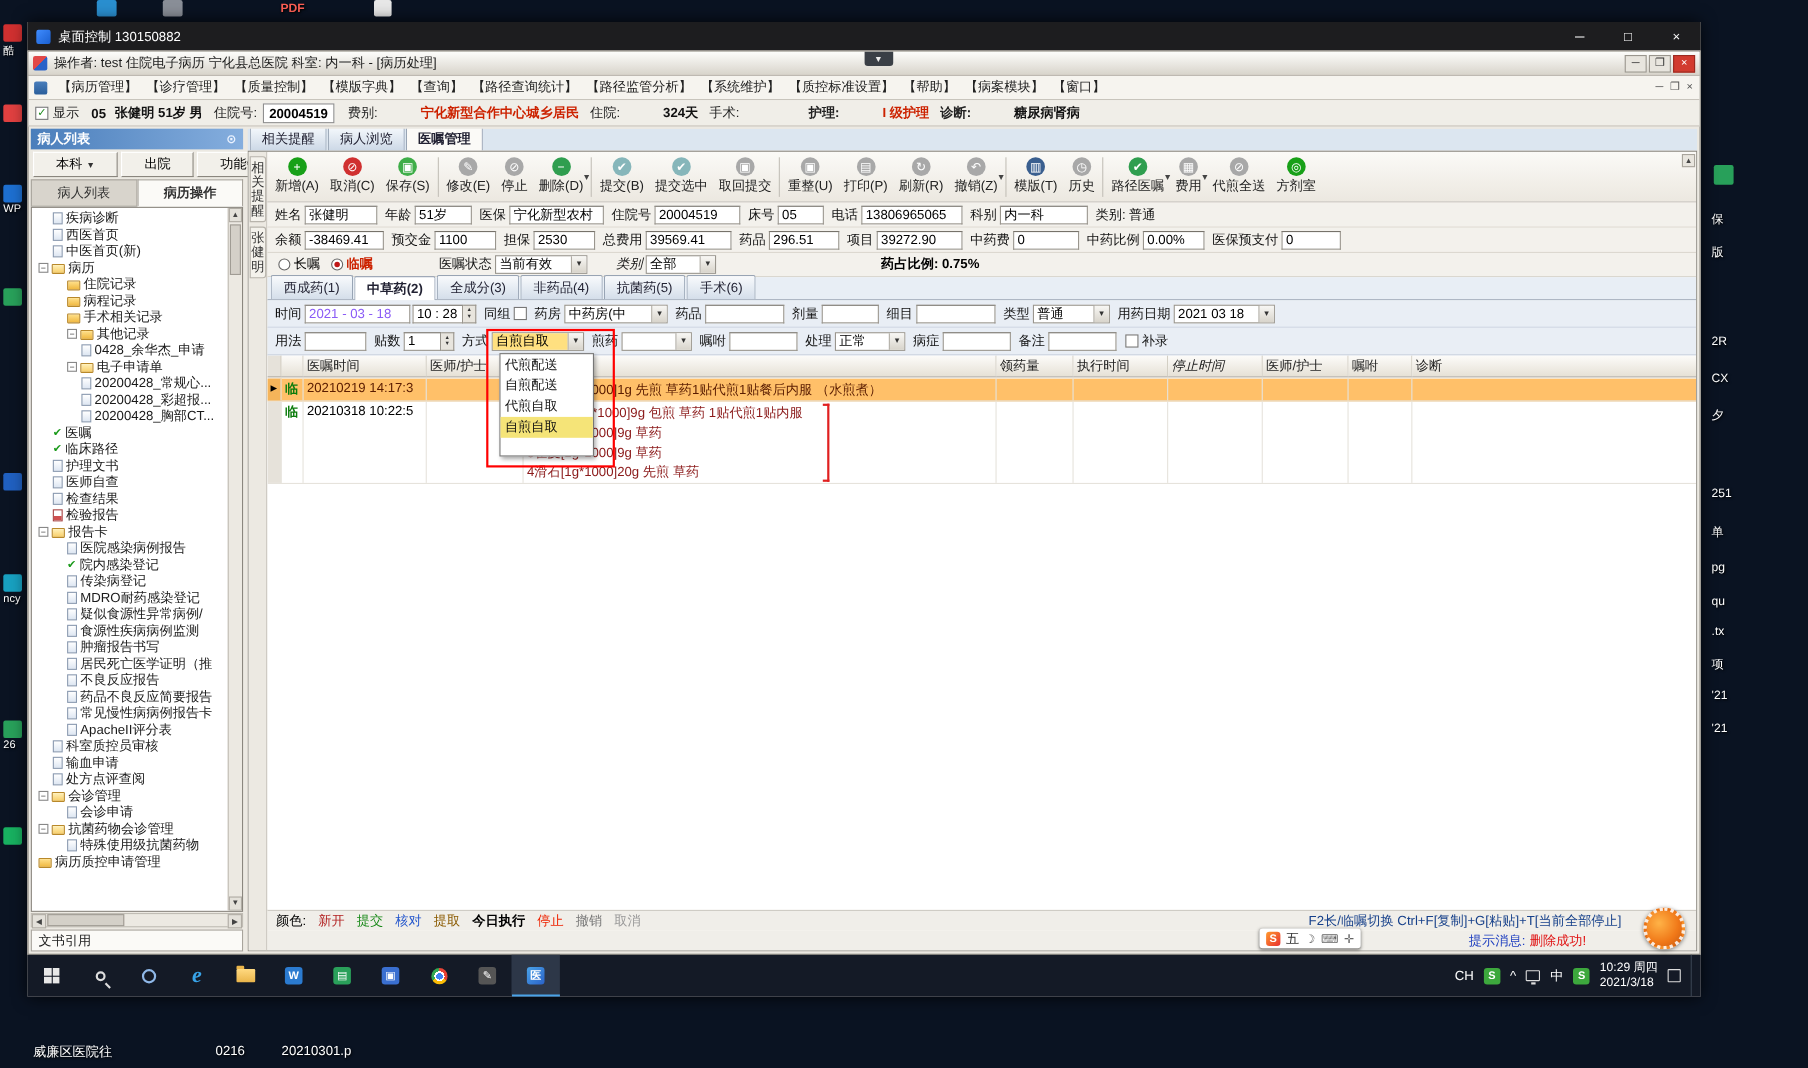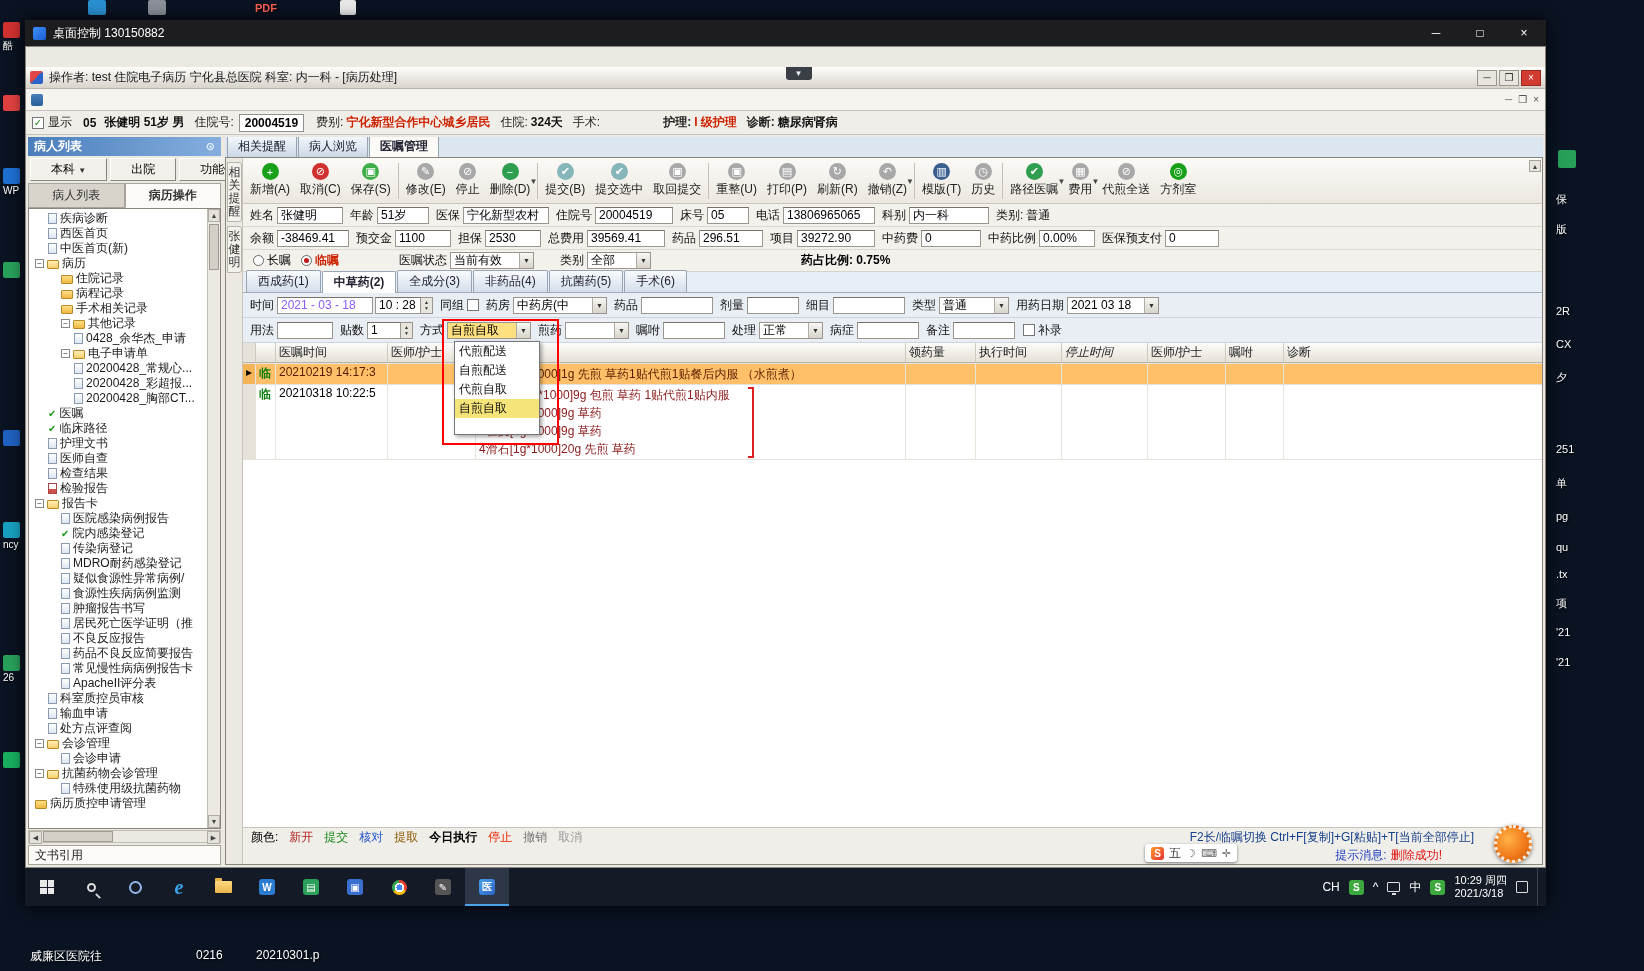--- a/index.html
+++ b/index.html
@@ -14,36 +14,36 @@
   
   .rwin { position:absolute; left:25px; top:20px; width:1521px; height:886px; background:#d4d0c8; box-shadow:0 0 14px rgba(0,0,0,.8); }
   .rwin-title { height:26px; background:#1d1d1f; color:#fff; display:flex; align-items:center; font-size:12px; }
   .rwin-ico { width:13px; height:13px; background:linear-gradient(135deg,#3f8cff,#1a5fd0); margin:0 7px 0 8px; border-radius:2px; }
   .rwin-ctl { margin-left:auto; display:flex; height:100%; }
   .wbtn { width:44px; height:100%; display:flex; align-items:center; justify-content:center; color:#fff; font-size:12px; }
   .wbtn.close { background:transparent; }
 
   
   .app { position:absolute; top:26px; left:0; right:0; bottom:38px; display:flex; flex-direction:column; background:#ece9e2; border:1px solid #8a867e; }
-  .app-titlebar { height:22px; background:linear-gradient(#fdfdfb,#d8d4cb); display:flex; align-items:center; font-size:12px; color:#1a1a1a; border-bottom:1px solid #b8b4ac; position:relative;margin-top:20px; }
+  .app-titlebar { height:22px; background:linear-gradient(#fdfdfb,#d8d4cb); display:flex; align-items:center; font-size:12px; color:#1a1a1a; border-bottom:1px solid #b8b4ac; position:relative; }
   .app-ico { width:13px; height:13px; background:linear-gradient(135deg,#e04848 50%,#2a62c8 50%); margin:0 6px 0 4px; border-radius:2px; }
   .tb-caret-center { position:absolute; left:50%; top:0; width:26px; height:13px; background:#3a3f46; color:#eee; font-size:8px; display:flex; align-items:center; justify-content:center; border-radius:0 0 3px 3px; }
   .app-ctl { margin-left:auto; display:flex; gap:2px; padding-right:4px; }
   .abtn { width:20px; height:16px; background:#e8e5de; border:1px solid #9a968e; font-size:10px; display:flex; align-items:center; justify-content:center; color:#333; }
   .abtn.close { background:#d23b2f; color:#fff; border-color:#9a2a20; }
 
   .menubar { height:22px; background:#f6f4ef; display:flex; align-items:center; font-size:12px; color:#222; border-bottom:1px solid #c8c4bc; }
   .menu-grid-ico { width:12px; height:12px; margin:0 6px 0 5px; background:linear-gradient(#4a7ebb,#2a5e9b); border-radius:2px; }
   .menu-item { padding:2px 4px; white-space:nowrap; }
   .menu-ctl { margin-left:auto; display:flex; gap:6px; padding-right:6px; color:#555; font-size:10px; }
 
   .patientbar { height:24px; background:#f0eee8; border-bottom:1px solid #c8c4bc; display:flex; align-items:center; font-size:12px; padding-left:6px; white-space:nowrap; }
   .cb { width:12px; height:12px; background:#fff; border:1px solid #777; display:inline-flex; align-items:center; justify-content:center; font-size:10px; color:#1a8a1a; flex:none; }
   .pb-lbl { margin:0 3px 0 10px; color:#222;text-align:right; }
-  .pb-val { font-weight:bold; color:#111; }
+  .pb-val { font-weight:bold; color:#111;margin-left:36px; }
   .pb-box { background:#fff; border:1px solid #8f8f8f; padding:1px 5px; font-weight:bold; margin:0 2px; }
   .red { color:#cc2200; }
 
   .workarea { flex:1; display:flex; overflow:hidden; padding:2px; }
 
   
   .sidebar { width:193px; display:flex; flex-direction:column; flex:none; }
   .sb-header { height:19px; background:linear-gradient(90deg,#4a7ebb,#85aede); color:#fff; font-size:12px; font-weight:bold; display:flex; align-items:center; padding:0 6px; }
   .sb-pin { margin-left:auto; font-size:11px; color:#eaf2ff; }
   .sb-btns { display:flex; padding:2px; background:#ece9e2; }
@@ -232,20 +232,34 @@
         <span class="tb-caret-center">▼</span>
         <div class="app-ctl">
           <span class="abtn">─</span>
           <span class="abtn">❐</span>
           <span class="abtn close">×</span>
         </div>
       </div>
 
       <div class="menubar">
         <span class="menu-grid-ico"></span>
+        <div id="menu-items" style="display:flex;">
+            <div class="menu-item">【病历管理】</div>
+            <div class="menu-item">【诊疗管理】</div>
+            <div class="menu-item">【质量控制】</div>
+            <div class="menu-item">【模版字典】</div>
+            <div class="menu-item">【查询】</div>
+            <div class="menu-item">【路径查询统计】</div>
+            <div class="menu-item">【路径监管分析】</div>
+            <div class="menu-item">【系统维护】</div>
+            <div class="menu-item">【质控标准设置】</div>
+            <div class="menu-item">【帮助】</div>
+            <div class="menu-item">【病案模块】</div>
+            <div class="menu-item">【窗口】</div>
+          </div>
         <div class="menu-ctl">
           <span>─</span>
           <span>❐</span>
           <span>×</span>
         </div>
       </div>
 
       <div class="patientbar">
         <span class="cb">✓</span>
         <span class="pb-lbl" style="margin-left:4px;">显示</span>
@@ -622,21 +636,21 @@
                 <span>长嘱</span>
                 <span class="radio">
                     <span class="dot"></span>
                   </span>
                 <span class="bold red">临嘱</span>
                 <span class="lbl" style="margin-left:60px;">医嘱状态</span>
                 <span class="combo" style="width:84px;">
                     <span class="cval">当前有效</span>
                     <span class="ccaret">▼</span>
                   </span>
-                <span class="lbl" style="margin-left:26px;">类别</span>
+                <span class="lbl" style="margin-left:26px;font-style:italic;">类别</span>
                 <span class="combo" style="width:64px;">
                     <span class="cval">全部</span>
                     <span class="ccaret">▼</span>
                   </span>
                 <span class="bold" style="margin-left:150px;">药占比例: 0.75%</span>
               </div>
 
               <div class="drugtabs" id="drugtabs">
                   <div class="dtab">西成药(1)</div>
                   <div class="dtab active">中草药(2)</div>

